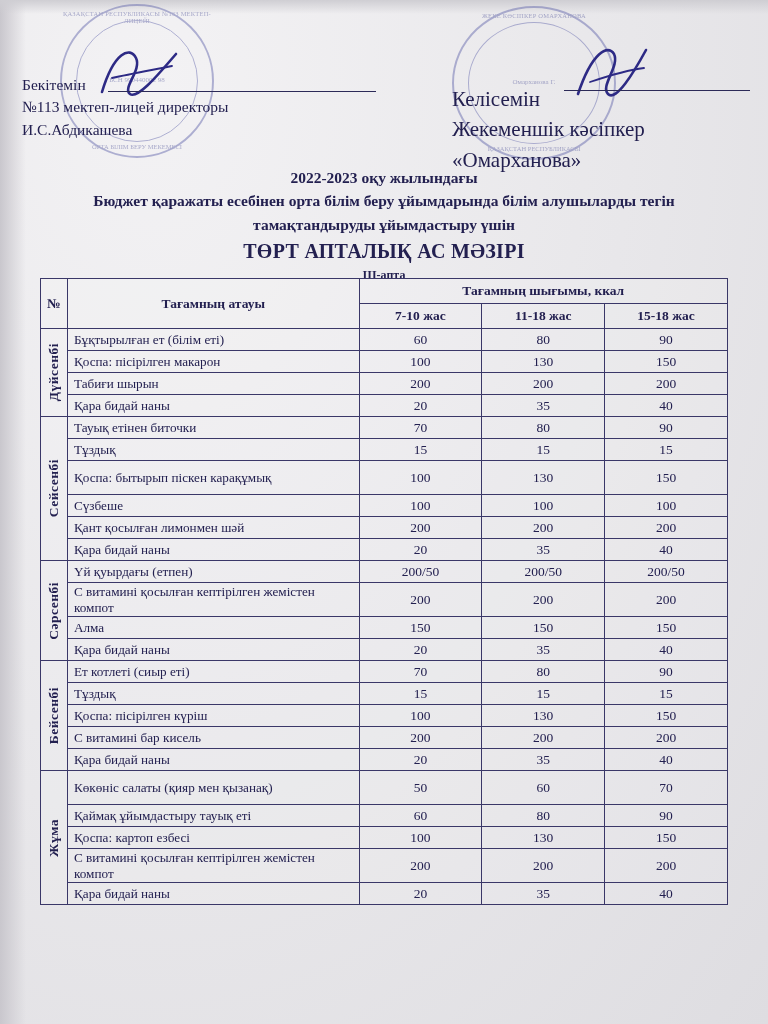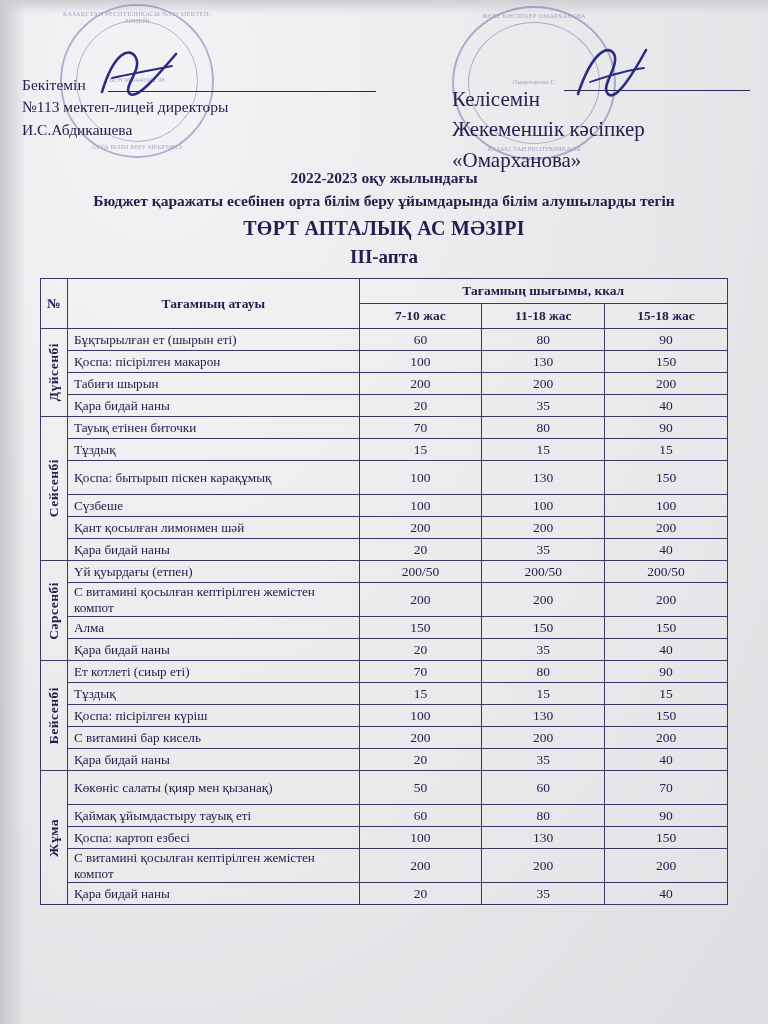--- a/index.html
+++ b/index.html
@@ -75,21 +75,21 @@
   .hdr-right .rule{
     width:186px;border-bottom:1px solid #2c2a58;height:1px;
     position:absolute;left:112px;top:5px;
   }
 
   .title-block{
     position:absolute;top:166px;left:0;width:100%;text-align:center;
     font-weight:bold;font-size:15.5px;line-height:1.5;
   }
   .title-block .big{font-size:20px;letter-spacing:.3px;}
-  .title-block .week{font-size:19px;}
+  .title-block .week{font-size:12px;}
 
   
   table{
     position:absolute;top:278px;left:40px;
     width:688px;
     border-collapse:collapse;
     font-size:13.2px;
     background:rgba(255,255,255,0.12);
   }
   th,td{
@@ -166,20 +166,21 @@
       <div>Келісемін</div>
       <div class="rule"></div>
       <div>Жекеменшік кәсіпкер</div>
       <div>«Омарханова»</div>
     </div>
   </div>
 
   <div class="title-block">
     <div>2022-2023 оқу жылындағы</div>
     <div>Бюджет қаражаты есебінен орта білім беру ұйымдарында білім алушыларды тегін</div>
+    <div>тамақтандыруды ұйымдастыру үшін</div>
     <div class="big">ТӨРТ АПТАЛЫҚ АС МӘЗІРІ</div>
     <div class="week">III-апта</div>
   </div>
 
   <table>
     <colgroup>
       <col class="c-day">
         <col class="c-dish">
         <col class="c-val">
         <col class="c-val">
@@ -195,21 +196,21 @@
         <th>7-10 жас</th>
         <th>11-18 жас</th>
         <th>15-18 жас</th>
       </tr>
     </thead>
     <tbody id="menu-body">
         <tr>
           <td class="daycell" rowspan="4">
             <span>Дүйсенбі</span>
           </td>
-          <td class="dish">Бұқтырылған ет (шырын еті)</td>
+          <td class="dish">Бұқтырылған ет (білім еті)</td>
           <td class="num">60</td>
           <td class="num">80</td>
           <td class="num">90</td>
         </tr>
         <tr>
           <td class="dish">Қоспа:  пісірілген макарон</td>
           <td class="num">100</td>
           <td class="num">130</td>
           <td class="num">150</td>
         </tr>

